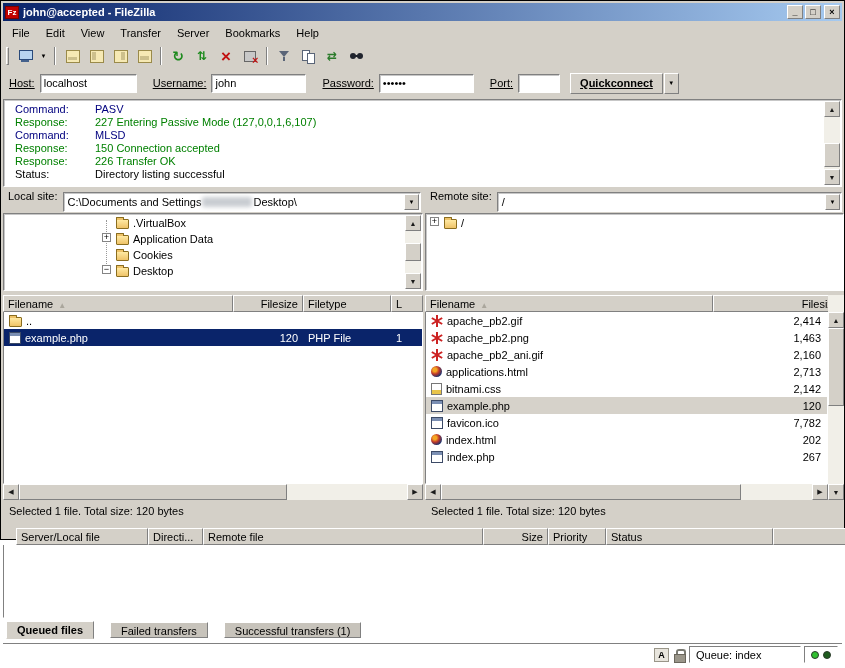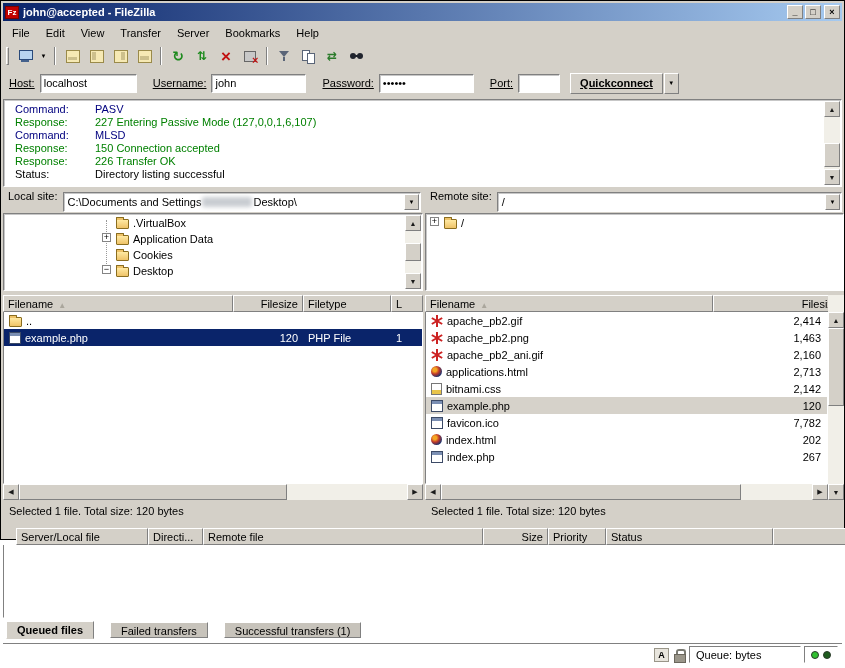--- a/index.html
+++ b/index.html
@@ -437,20 +437,20 @@
 
   <div class="abs tabs">
     <span class="tab active">Queued files</span>
     <span class="tab">Failed transfers</span>
     <span class="tab">Successful transfers (1)</span>
   </div>
 
   <div class="abs statusbar">
     <span class="sb-ico-a">A</span>
     <span class="sb-lock"></span>
-    <span class="status-panel" style="min-width:112px">Queue: bytes</span>
+    <span class="status-panel" style="min-width:112px">Queue: index</span>
     <span class="status-panel led-panel">
       <span class="led led-on"></span>
       <span class="led led-off"></span>
     </span>
   </div>
 
 </div>
 
 </body></html>

